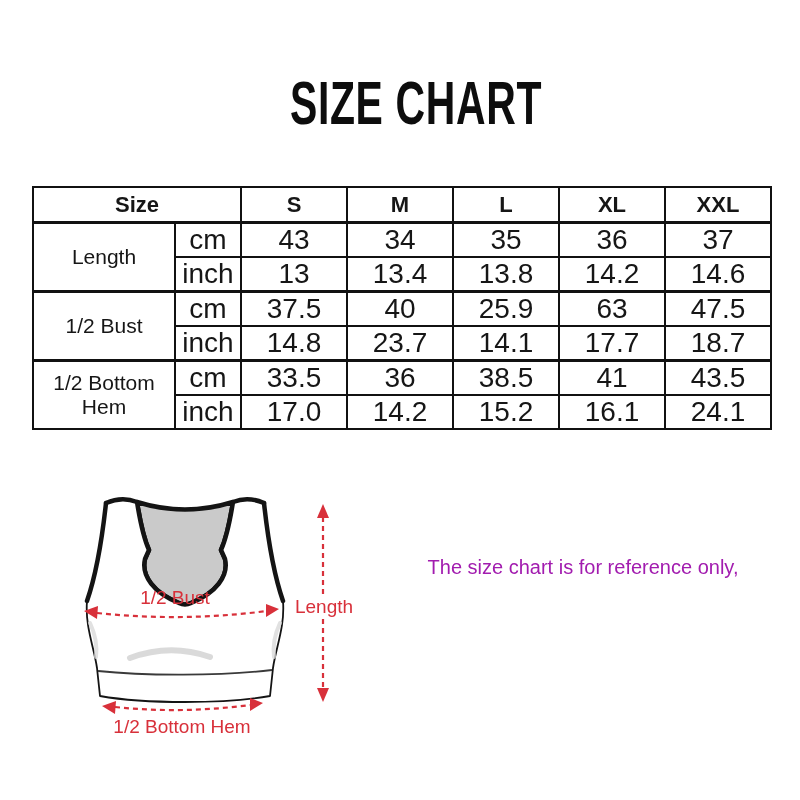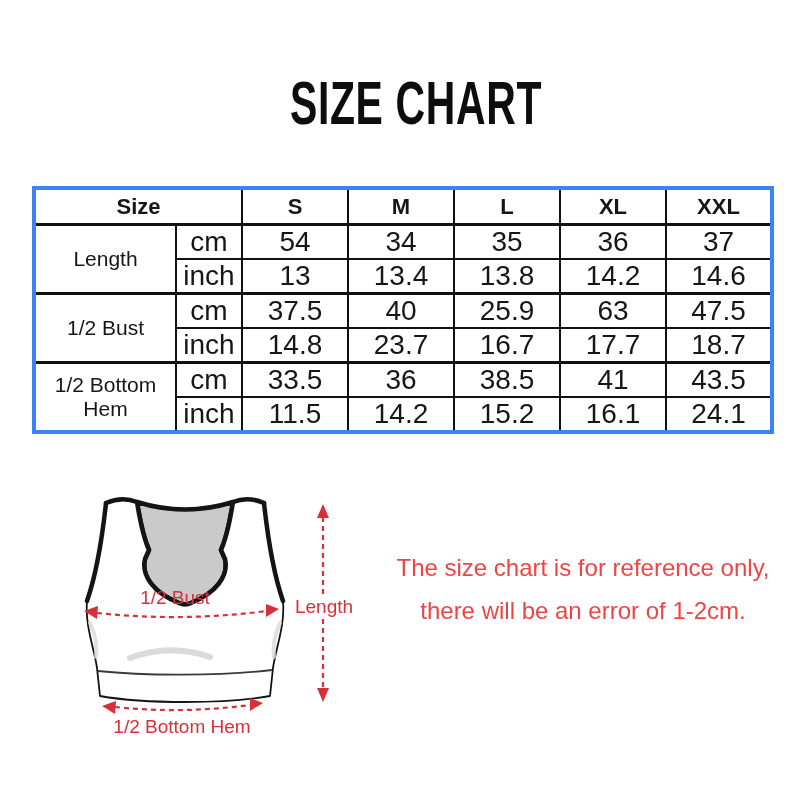--- a/index.html
+++ b/index.html
@@ -8,35 +8,35 @@
 
   
   .title-wrap{position:absolute;top:70px;left:16px;width:800px;height:64px;
               display:flex;align-items:center;justify-content:center;}
   .title{font-size:62px;font-weight:bold;color:#0d0d0d;letter-spacing:1px;
          transform:scaleX(0.66);transform-origin:center;white-space:nowrap;}
 
   
   table.size-table{position:absolute;left:32px;top:186px;width:738px;
                    border-collapse:collapse;table-layout:fixed;
-                   border:4px solid #3b82f6;padding-left:32px;}
+                   border:2px solid #3b82f6;padding-left:32px;}
   .size-table th,.size-table td{border:2px solid #111;text-align:center;
                    vertical-align:middle;padding:0;font-size:28px;color:#161616;}
   .size-table th{font-size:22px;font-weight:bold;height:33px;}
   .size-table td{height:32px;}
   .size-table tr.group-top td{border-top:3px solid #111;}
   .size-table td.row-label{font-size:21px;line-height:1.15;}
 
   
   .diagram{position:absolute;left:60px;top:485px;width:312px;height:262px;}
   .svg-label{font-family:"Liberation Sans",sans-serif;font-size:19px;fill:#d8303a;}
 
   
   .note{position:absolute;left:368px;top:546px;width:430px;text-align:center;}
-  .note .note-line{font-size:24px;line-height:43px;color:#ef4444;white-space:nowrap;}
+  .note .note-line{font-size:20px;line-height:43px;color:#a21caf;white-space:nowrap;}
 </style>
 </head>
 <body>
 
 <div class="page">
 
   <div class="title-wrap">
     <div class="title">SIZE CHART</div>
   </div>
 
@@ -56,21 +56,21 @@
         <th>S</th>
         <th>M</th>
         <th>L</th>
         <th>XL</th>
         <th>XXL</th>
       </tr>
 
       <tr class="group-top">
         <td class="row-label" rowspan="2">Length</td>
         <td>cm</td>
-        <td>54</td>
+        <td>43</td>
         <td>34</td>
         <td>35</td>
         <td>36</td>
         <td>37</td>
       </tr>
       <tr>
         <td>inch</td>
         <td>13</td>
         <td>13.4</td>
         <td>13.8</td>
@@ -84,37 +84,37 @@
         <td>37.5</td>
         <td>40</td>
         <td>25.9</td>
         <td>63</td>
         <td>47.5</td>
       </tr>
       <tr>
         <td>inch</td>
         <td>14.8</td>
         <td>23.7</td>
-        <td>16.7</td>
+        <td>14.1</td>
         <td>17.7</td>
         <td>18.7</td>
       </tr>
 
       <tr class="group-top">
         <td class="row-label" rowspan="2">1/2 Bottom Hem</td>
         <td>cm</td>
         <td>33.5</td>
         <td>36</td>
         <td>38.5</td>
         <td>41</td>
         <td>43.5</td>
       </tr>
       <tr>
         <td>inch</td>
-        <td>11.5</td>
+        <td>17.0</td>
         <td>14.2</td>
         <td>15.2</td>
         <td>16.1</td>
         <td>24.1</td>
       </tr>
     </tbody>
   </table>
 
   <svg class="diagram" viewBox="0 0 312 262">
 
@@ -164,16 +164,15 @@
 
     <path d="M 263,32 L 263,110" fill="none" stroke="#d8303a" stroke-width="2.2" stroke-dasharray="5 4"></path>
     <path d="M 263,134 L 263,204" fill="none" stroke="#d8303a" stroke-width="2.2" stroke-dasharray="5 4"></path>
     <polygon points="263,19 257,33 269,33" fill="#d8303a"></polygon>
     <polygon points="263,217 257,203 269,203" fill="#d8303a"></polygon>
     <text class="svg-label" x="264" y="128" text-anchor="middle">Length</text>
   </svg>
 
   <div class="note">
     <div class="note-line">The size chart is for reference only,</div>
-    <div class="note-line">there will be an error of 1-2cm.</div>
   </div>
 
 </div>
 
 </body></html>

